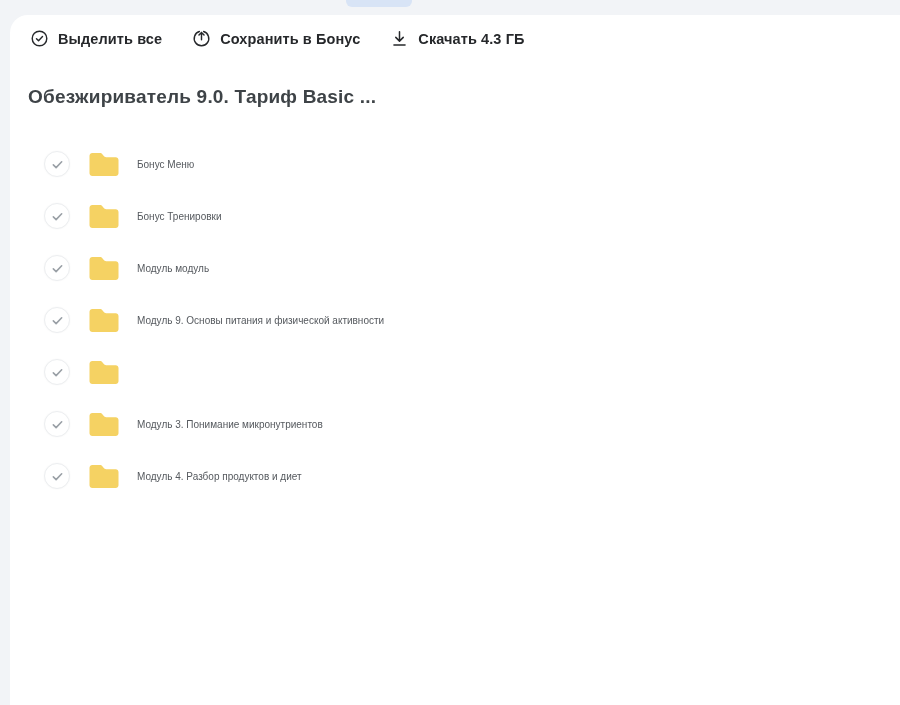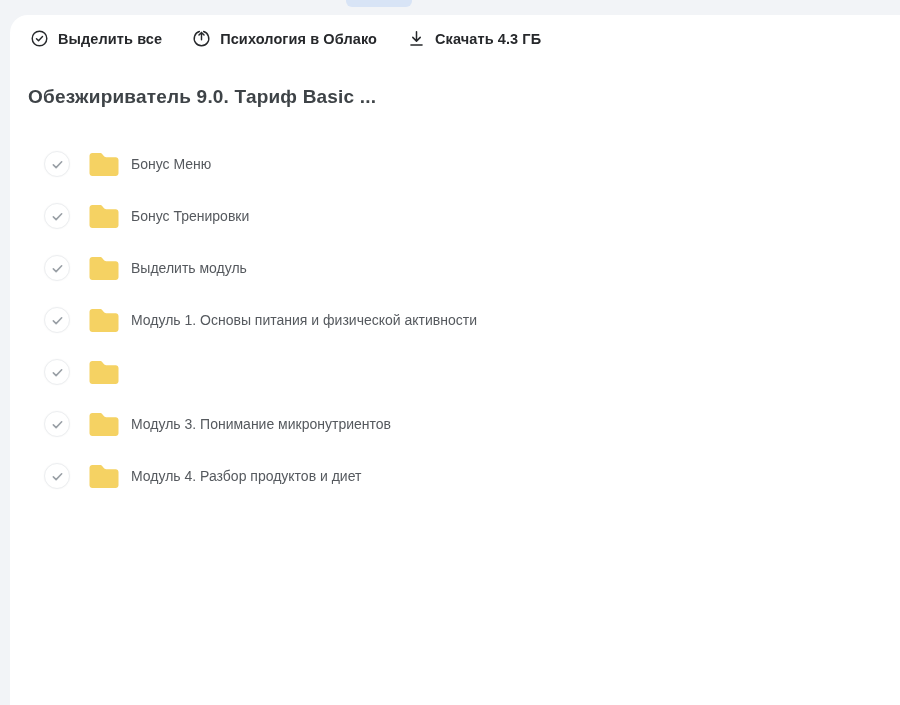--- a/index.html
+++ b/index.html
@@ -24,21 +24,21 @@
     color:#3e4347; letter-spacing:.2px; }
 
   .folder-list { margin-top:30px; }
   .row { display:flex; align-items:center; height:52px; cursor:pointer; }
   .checkbox { width:26px; height:26px; margin-left:34px; border-radius:50%;
     background:#fff; border:1px solid #eceef0; display:flex;
     align-items:center; justify-content:center; flex:0 0 auto;
     box-shadow:0 0 2px rgba(0,0,0,0.04); }
   .checkbox svg { width:13px; height:13px; stroke:#9aa0a6; }
   .folder-ic { width:36px; height:29px; margin-left:16px; flex:0 0 auto; }
-  .row-label { margin-left:9px; font-size:14px; color:#55595e; }
+  .row-label { margin-left:15px; font-size:10px; color:#55595e; }
 </style>
 </head>
 <body>
 
 <div class="top-pill"></div>
 
 <div class="card">
 
   <div class="toolbar">
     <button class="tool-btn">
@@ -47,21 +47,21 @@
         <path d="M8.2 12.2 l2.6 2.6 5-5.4"></path>
       </svg>
       <span>Выделить все</span>
     </button>
 
     <button class="tool-btn">
       <svg viewBox="0 0 24 24" fill="none" stroke-width="1.8" stroke-linecap="round" stroke-linejoin="round">
         <path d="M9.3 3.2 a9.2 9.2 0 1 0 5.4 0"></path>
         <path d="M12 13.5 V4.5 M8.8 7.6 L12 4.3 l3.2 3.3"></path>
       </svg>
-      <span>Психология в Облако</span>
+      <span>Сохранить в Бонус</span>
     </button>
 
     <button class="tool-btn">
       <svg viewBox="0 0 24 24" fill="none" stroke-width="1.9" stroke-linecap="round" stroke-linejoin="round">
         <path d="M12 3.5 v11.5 M7.3 10.6 12 15.3 l4.7-4.7"></path>
         <path d="M5 20.2 h14"></path>
       </svg>
       <span>Скачать 4.3 ГБ</span>
     </button>
   </div>
@@ -98,34 +98,34 @@
   <div class="row">
     <span class="checkbox">
       <svg viewBox="0 0 14 14" fill="none" stroke-width="1.7" stroke-linecap="round" stroke-linejoin="round">
         <path d="M2.5 7.4 l3 3 6-6.4"></path>
       </svg>
     </span>
     <svg class="folder-ic" viewBox="0 0 36 30">
       <defs></defs>
       <path class="folder-path" d="M3 6 C3 4.4 4.3 3.1 5.9 3.1 h8 c.95 0 1.85.45 2.4 1.2 l1.5 2 c.55.75 1.45 1.2 2.4 1.2 h9.9 c1.6 0 2.9 1.3 2.9 2.9 v13.7 c0 1.6-1.3 2.9-2.9 2.9 H5.9 C4.3 27 3 25.7 3 24.1 Z" fill="#f5d263"></path>
     </svg>
-    <span class="row-label">Выделить модуль</span>
+    <span class="row-label">Модуль модуль</span>
   </div>
 
   <div class="row">
     <span class="checkbox">
       <svg viewBox="0 0 14 14" fill="none" stroke-width="1.7" stroke-linecap="round" stroke-linejoin="round">
         <path d="M2.5 7.4 l3 3 6-6.4"></path>
       </svg>
     </span>
     <svg class="folder-ic" viewBox="0 0 36 30">
       <defs></defs>
       <path class="folder-path" d="M3 6 C3 4.4 4.3 3.1 5.9 3.1 h8 c.95 0 1.85.45 2.4 1.2 l1.5 2 c.55.75 1.45 1.2 2.4 1.2 h9.9 c1.6 0 2.9 1.3 2.9 2.9 v13.7 c0 1.6-1.3 2.9-2.9 2.9 H5.9 C4.3 27 3 25.7 3 24.1 Z" fill="#f5d263"></path>
     </svg>
-    <span class="row-label">Модуль 1. Основы питания и физической активности</span>
+    <span class="row-label">Модуль 9. Основы питания и физической активности</span>
   </div>
 
   <div class="row">
     <span class="checkbox">
       <svg viewBox="0 0 14 14" fill="none" stroke-width="1.7" stroke-linecap="round" stroke-linejoin="round">
         <path d="M2.5 7.4 l3 3 6-6.4"></path>
       </svg>
     </span>
     <svg class="folder-ic" viewBox="0 0 36 30">
       <defs></defs>

